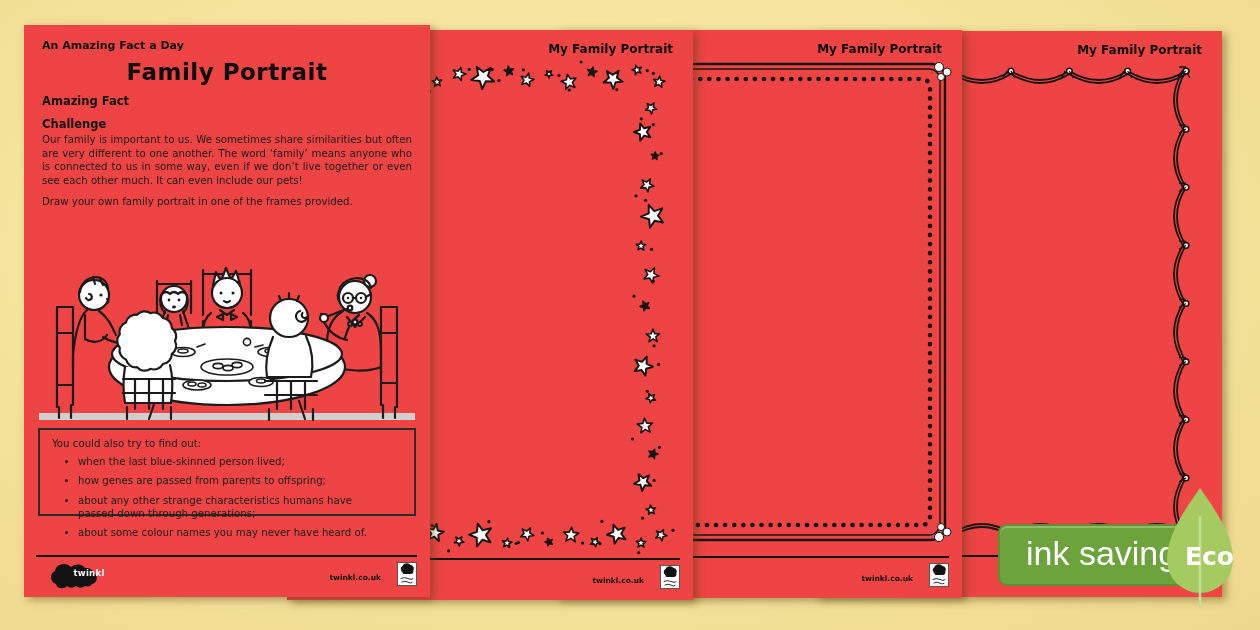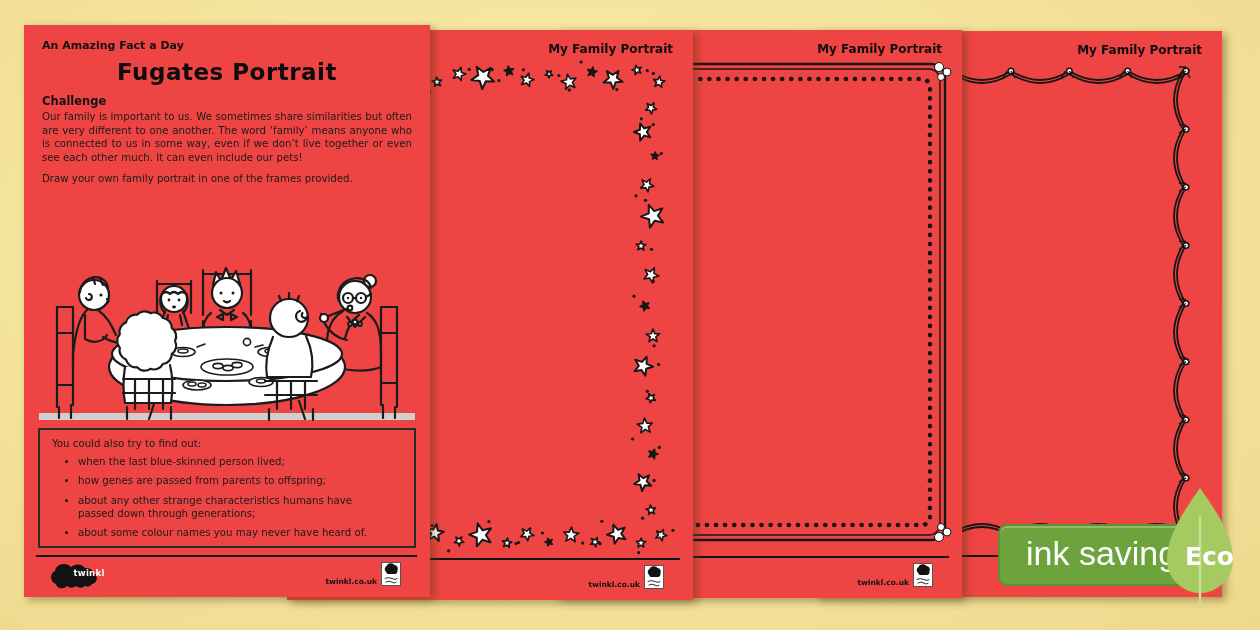--- a/index.html
+++ b/index.html
@@ -14,51 +14,52 @@
   #page3{left:556px;top:30px;width:406px;height:568px;z-index:20;}
   #page4{left:816px;top:31px;width:406px;height:566px;z-index:10;}
 
   
   .kicker{margin:14px 18px 0;font-size:11px;font-weight:bold;color:#111;}
   .main-title{margin:7px 10px 6px;text-align:center;font-size:23px;font-weight:bold;color:#0d0d0d;letter-spacing:.5px;}
   .sect-head{margin:9px 18px 2px;font-size:11.5px;font-weight:bold;color:#111;}
   .body-text{margin:0 18px;font-size:10.2px;line-height:1.34;color:#1a1a1a;text-align:justify;}
   .instruction{margin:8px 18px 0;font-size:10.2px;color:#1a1a1a;}
   .illustration{position:absolute;left:13px;top:230px;width:380px;height:172px;}
-  .findout{position:absolute;left:14px;right:14px;top:403px;border:2px solid #2b2b2b;padding:8px 12px 6px;box-sizing:border-box;height:120px;}
+  .findout{position:absolute;left:14px;right:14px;top:403px;border:2px solid #2b2b2b;padding:8px 12px 6px;box-sizing:border-box;height:88px;}
   .findout-intro{font-size:10.2px;color:#1a1a1a;margin:0 0 4px;}
   .findout ul{margin:0;padding-left:26px;font-size:10.2px;color:#1a1a1a;}
   .findout li{margin:6px 0;max-width:300px;line-height:1.3;}
 
   
   .page-footer{position:absolute;left:12px;right:13px;bottom:8px;border-top:2.5px solid #141414;height:32px;}
   .cloud-logo{position:absolute;left:8px;top:5px;width:58px;height:27px;}
   .cloud-text{position:absolute;left:24px;top:11px;width:58px;text-align:center;font-size:8.5px;font-weight:bold;color:#fff;letter-spacing:.3px;}
-  .footer-right{position:absolute;right:16px;top:5px;display:flex;align-items:flex-end;gap:4px;}
+  .footer-right{position:absolute;right:0;top:5px;display:flex;align-items:center;gap:16px;}
   .footer-url{font-size:7.5px;font-weight:bold;color:#111;margin-top:6px;}
   .mini-logo{width:20px;height:24px;border:1px solid #555;box-sizing:border-box;background:#fff;}
 
   
   .frame-title{position:absolute;top:12px;right:20px;font-size:12px;font-weight:bold;color:#0d0d0d;z-index:2;}
   .border-svg{position:absolute;inset:0;width:100%;height:100%;}
 
   
   #badge{position:absolute;left:998px;top:524px;width:224px;height:62px;z-index:50;
     background:var(--badge-green,#6ca33c);border:2px solid #5d9230;border-radius:9px;
     box-shadow:inset 0 2px 0 rgba(255,255,255,.25);box-sizing:border-box;}
   #badge .label{position:absolute;left:26px;top:8px;font-size:34px;color:#fff;font-family:"Liberation Sans",sans-serif;}
   #leaf{position:absolute;left:1164px;top:486px;width:74px;height:126px;z-index:51;}
   #leaf .eco{position:absolute;left:0;top:56px;width:70px;text-align:right;font-size:25px;font-weight:bold;color:#fff;}
 </style>
 </head>
 <body>
 
 <div class="page" id="page1">
   <div class="kicker">An Amazing Fact a Day</div>
-  <div class="main-title">Fugates Portrait</div>
+  <div class="main-title">Family Portrait</div>
+  <div class="sect-head">Amazing Fact</div>
   <div class="sect-head">Challenge</div>
   <div class="body-text">Our family is important to us. We sometimes share similarities but often are very different to one another. The word ‘family’ means anyone who is connected to us in some way, even if we don’t live together or even see each other much. It can even include our pets!</div>
   <div class="instruction">Draw your own family portrait in one of the frames provided.</div>
 
   <svg class="illustration" viewBox="0 0 380 172" fill="none" stroke="#1b1b1b" stroke-width="2.2" stroke-linecap="round" stroke-linejoin="round">
     <rect x="2" y="158" width="376" height="7" fill="#cfcfcf" stroke="none"></rect>
 
     <path d="M20,52 h16 M20,52 v100 M36,52 v98 M20,78 h16 M20,130 h16 M22,152 v11 M34,150 v13"></path>
     <path d="M344,52 h16 M344,52 v98 M360,52 v100 M344,78 h16 M344,128 h16 M346,150 v13 M358,152 v11"></path>
     <path d="M120,26 v34 M154,26 v32 M120,29 h34"></path>

